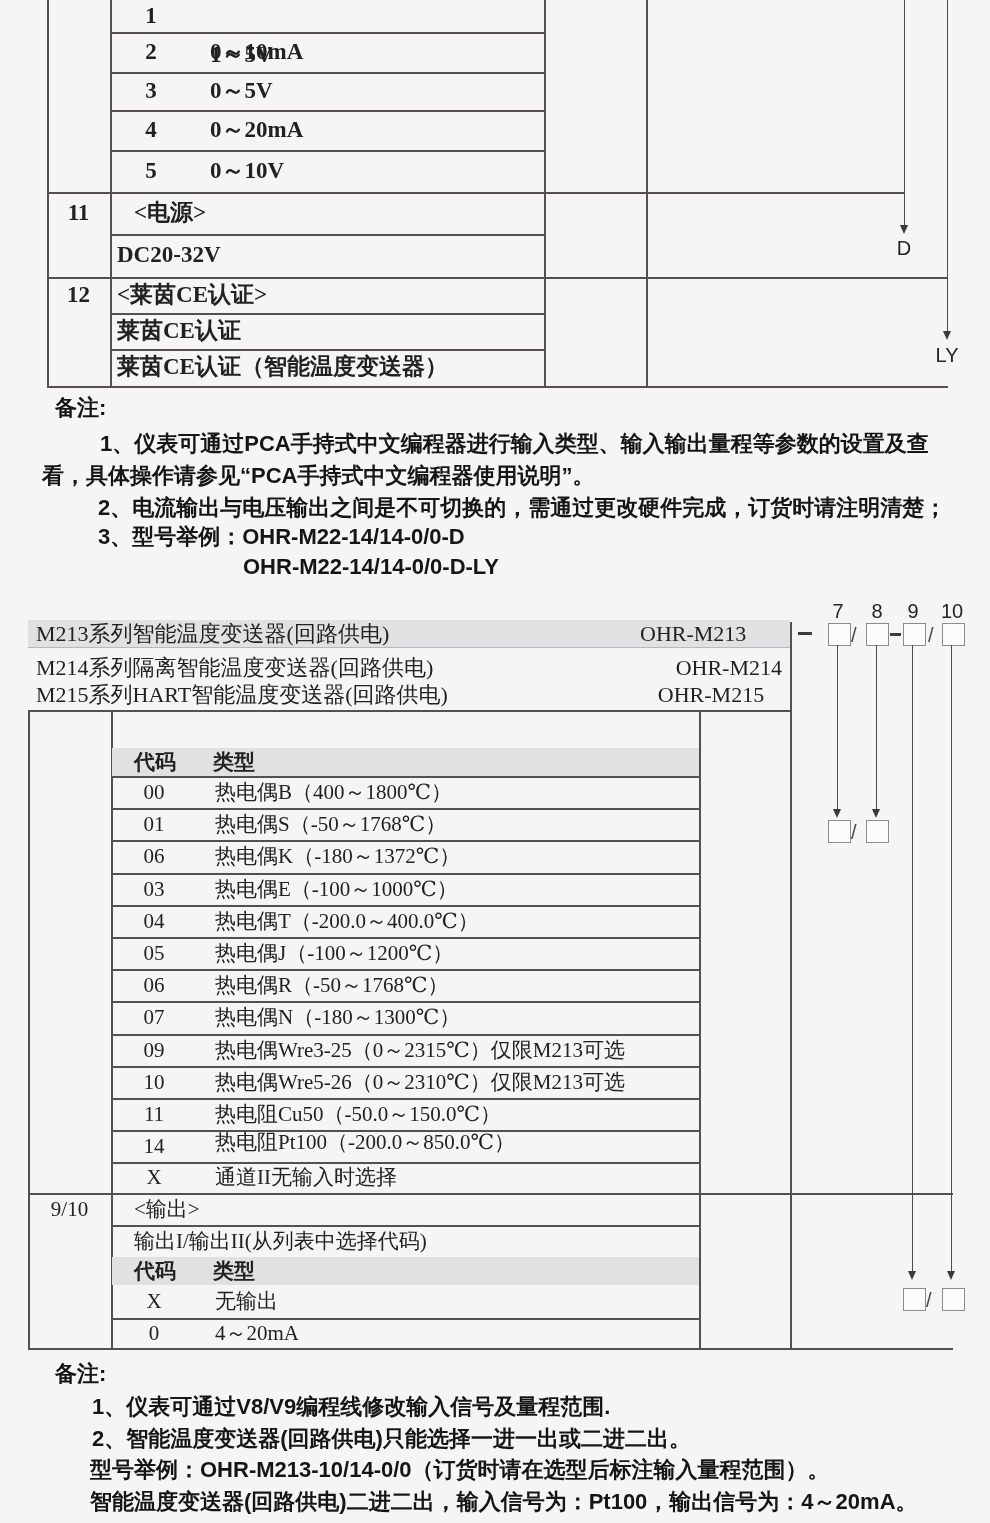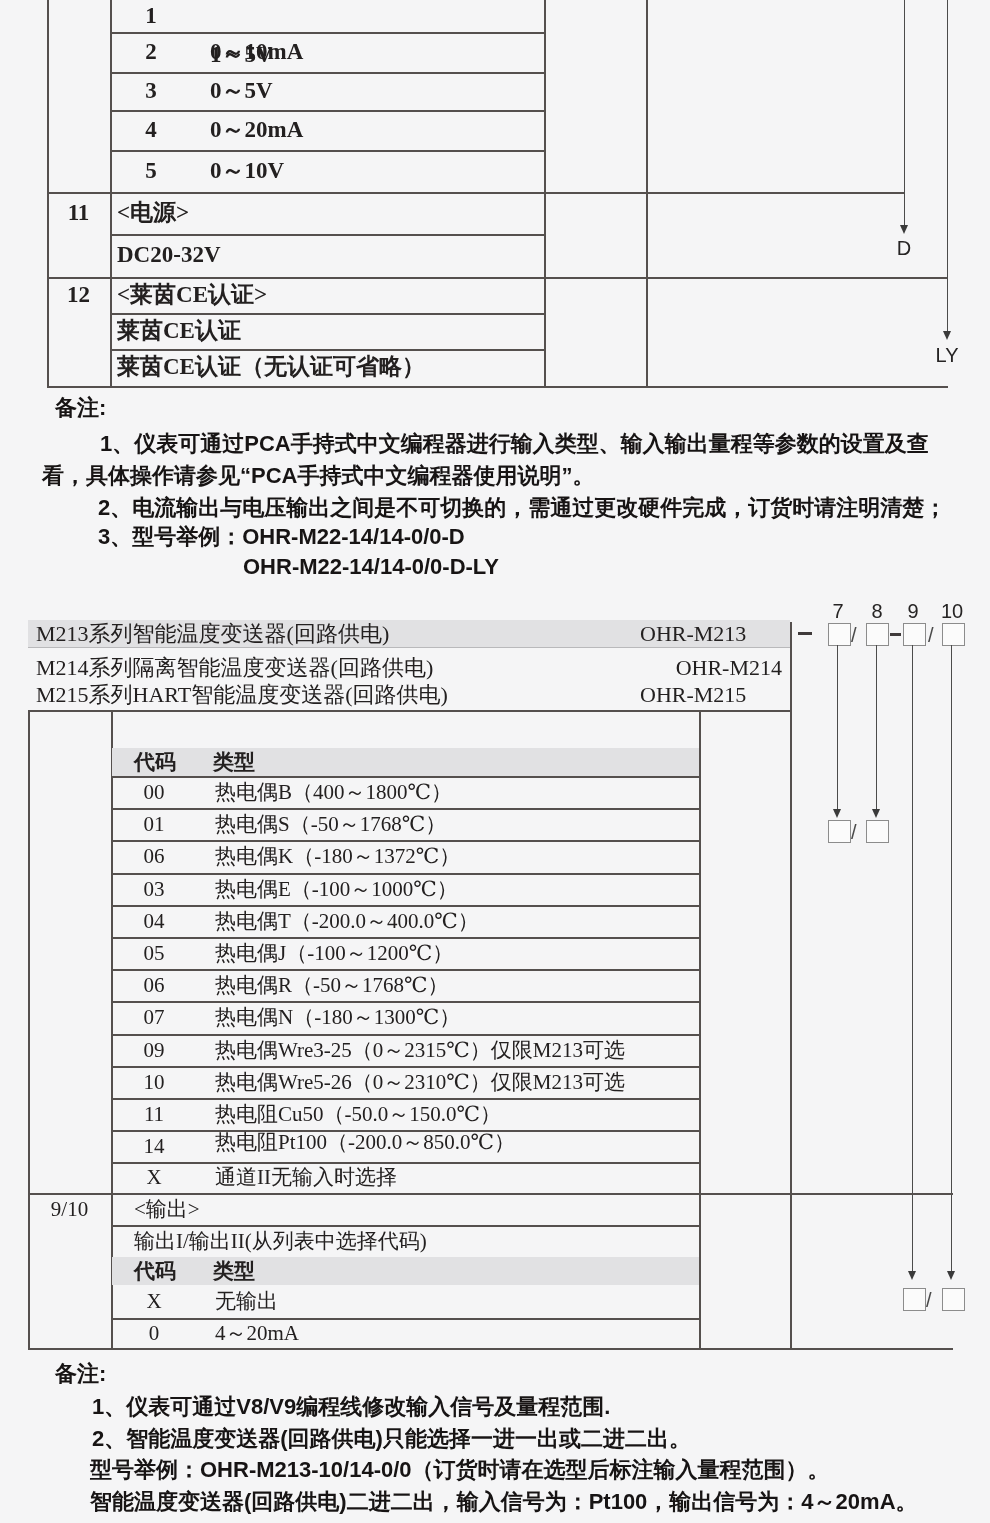--- a/index.html
+++ b/index.html
@@ -52,27 +52,27 @@
     <div class="sb cc" style="left:129px;top:39px;width:44px;">2</div>
     <div class="sb" style="left:210px;top:39px;">0～10mA</div>
     <div class="sb cc" style="left:129px;top:78px;width:44px;">3</div>
     <div class="sb" style="left:210px;top:78px;">0～5V</div>
     <div class="sb cc" style="left:129px;top:117px;width:44px;">4</div>
     <div class="sb" style="left:210px;top:117px;">0～20mA</div>
     <div class="sb cc" style="left:129px;top:158px;width:44px;">5</div>
     <div class="sb" style="left:210px;top:158px;">0～10V</div>
 
     <div class="sb cc" style="left:47px;top:200px;width:63px;">11</div>
-    <div class="sb" style="left:117px;top:200px;">&lt;电源&gt;</div>
+    <div class="sb" style="left:134px;top:200px;">&lt;电源&gt;</div>
     <div class="sb" style="left:117px;top:242px;">DC20-32V</div>
 
     <div class="sb cc" style="left:47px;top:282px;width:63px;">12</div>
     <div class="sb" style="left:117px;top:282px;">&lt;莱茵CE认证&gt;</div>
     <div class="sb" style="left:117px;top:318px;">莱茵CE认证</div>
-    <div class="sb" style="left:117px;top:354px;">莱茵CE认证（无认证可省略）</div>
+    <div class="sb" style="left:117px;top:354px;">莱茵CE认证（智能温度变送器）</div>
 
     <div class="al" style="left:904px;top:0;height:226px;"></div>
     <div class="ah" style="left:900px;top:225px;"></div>
     <div class="dg" style="left:884px;top:237px;">D</div>
     <div class="al" style="left:947px;top:0;height:332px;"></div>
     <div class="ah" style="left:943px;top:331px;"></div>
     <div class="dg" style="left:927px;top:344px;">LY</div>
   </div>
 
   <div>
@@ -116,21 +116,21 @@
     <div class="bx" style="left:942px;top:1288px;"></div>
   </div>
 
   <div>
     <div class="band" style="left:28px;top:620px;width:762px;height:27px;border-bottom:1px solid #b9b9bb;"></div>
     <div class="ser" style="left:36px;top:621px;">M213系列智能温度变送器(回路供电)</div>
     <div class="ser cc" style="left:640px;top:621px;width:142px;text-align:left;">OHR-M213</div>
     <div class="ser" style="left:36px;top:655px;">M214系列隔离智能温度变送器(回路供电)</div>
     <div class="ser cc" style="left:640px;top:655px;width:142px;text-align:right;">OHR-M214</div>
     <div class="ser" style="left:36px;top:682px;">M215系列HART智能温度变送器(回路供电)</div>
-    <div class="ser cc" style="left:640px;top:682px;width:142px;text-align:left;">OHR-M215</div>
+    <div class="ser cc" style="left:640px;top:682px;width:142px;text-align:center;">OHR-M215</div>
   </div>
 
   <div>
 
     <div class="hl" style="left:28px;top:710px;width:763px;"></div>
     <div class="vl" style="left:28px;top:710px;height:639px;"></div>
     <div class="vl" style="left:111px;top:710px;height:639px;"></div>
     <div class="vl" style="left:699px;top:710px;height:639px;"></div>
     <div class="vl" style="left:790px;top:622px;height:727px;"></div>
     <div class="hl" style="left:28px;top:1193px;width:925px;"></div>

